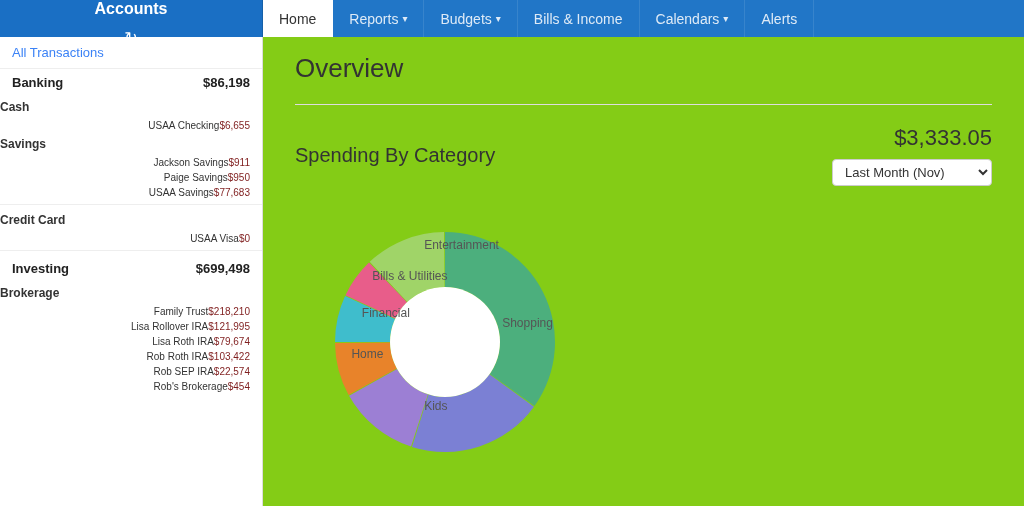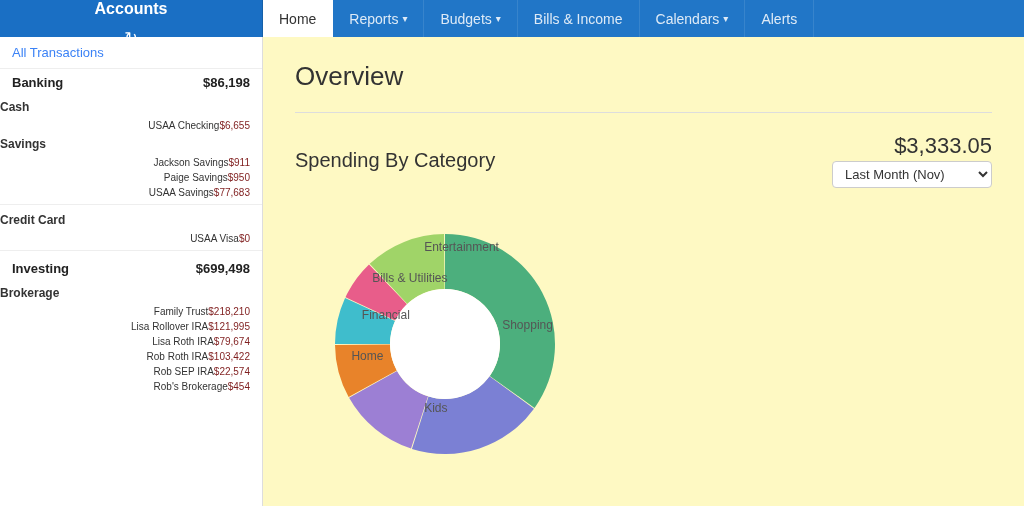--- a/index.html
+++ b/index.html
@@ -23,25 +23,25 @@
     .all-transactions { padding: 8px 12px; font-size: 13px; color: #3b82f6; cursor: pointer; border-bottom: 1px solid #eee; }
     .section-header { display: flex; justify-content: space-between; align-items: center; padding: 6px 12px; font-weight: 600; color: #222; cursor: pointer; }
     .section-total { font-weight: 600; color: #222; }
     .sub-section-label { padding: 4px 0; font-weight: 600; color: #333; font-size: 12px; }
     .account-row { display: flex; justify-content: flex-end; padding: 2px 12px 2px 16px; color: #444; font-size: 10px; }
     .account-row .name { color: #333; }
     .account-row .amount { color: #7f1d1d; }
     .divider { height: 1px; background: #eee; margin: 4px 0; }
 
     
-    .content { flex: 1; background: #fef9c3; overflow-y: auto; padding: 24px 32px; }
+    .content { flex: 1; background: #84cc16; overflow-y: auto; padding: 16px 32px; }
     .page-title { font-size: 26px; font-weight: 300; color: #333; margin-bottom: 20px; }
     .section-title-row { display: flex; justify-content: space-between; align-items: center; margin-bottom: 16px; }
     .spending-title { font-size: 20px; font-weight: 400; color: #333; }
-    .amount-period { display: flex; flex-direction: column; align-items: flex-end; gap: 2px; }
+    .amount-period { display: flex; flex-direction: column; align-items: flex-end; gap: 8px; }
     .total-amount { font-size: 22px; font-weight: 400; color: #333; }
     .period-select { padding: 4px 8px; border: 1px solid #ccc; border-radius: 4px; background: white; font-size: 13px; color: #333; cursor: pointer; min-width: 160px; }
 
     
     .chart-area { display: flex; align-items: center; justify-content: flex-start; gap: 60px; padding: 10px 20px; }
     .donut-container { position: relative; width: 260px; height: 260px; }
     .donut-container svg { width: 260px; height: 260px; }
     .chart-labels { position: absolute; top: 0; left: 0; width: 100%; height: 100%; pointer-events: none; }
     .label-item { position: absolute; font-size: 12px; color: #555; white-space: nowrap; }
   </style>

